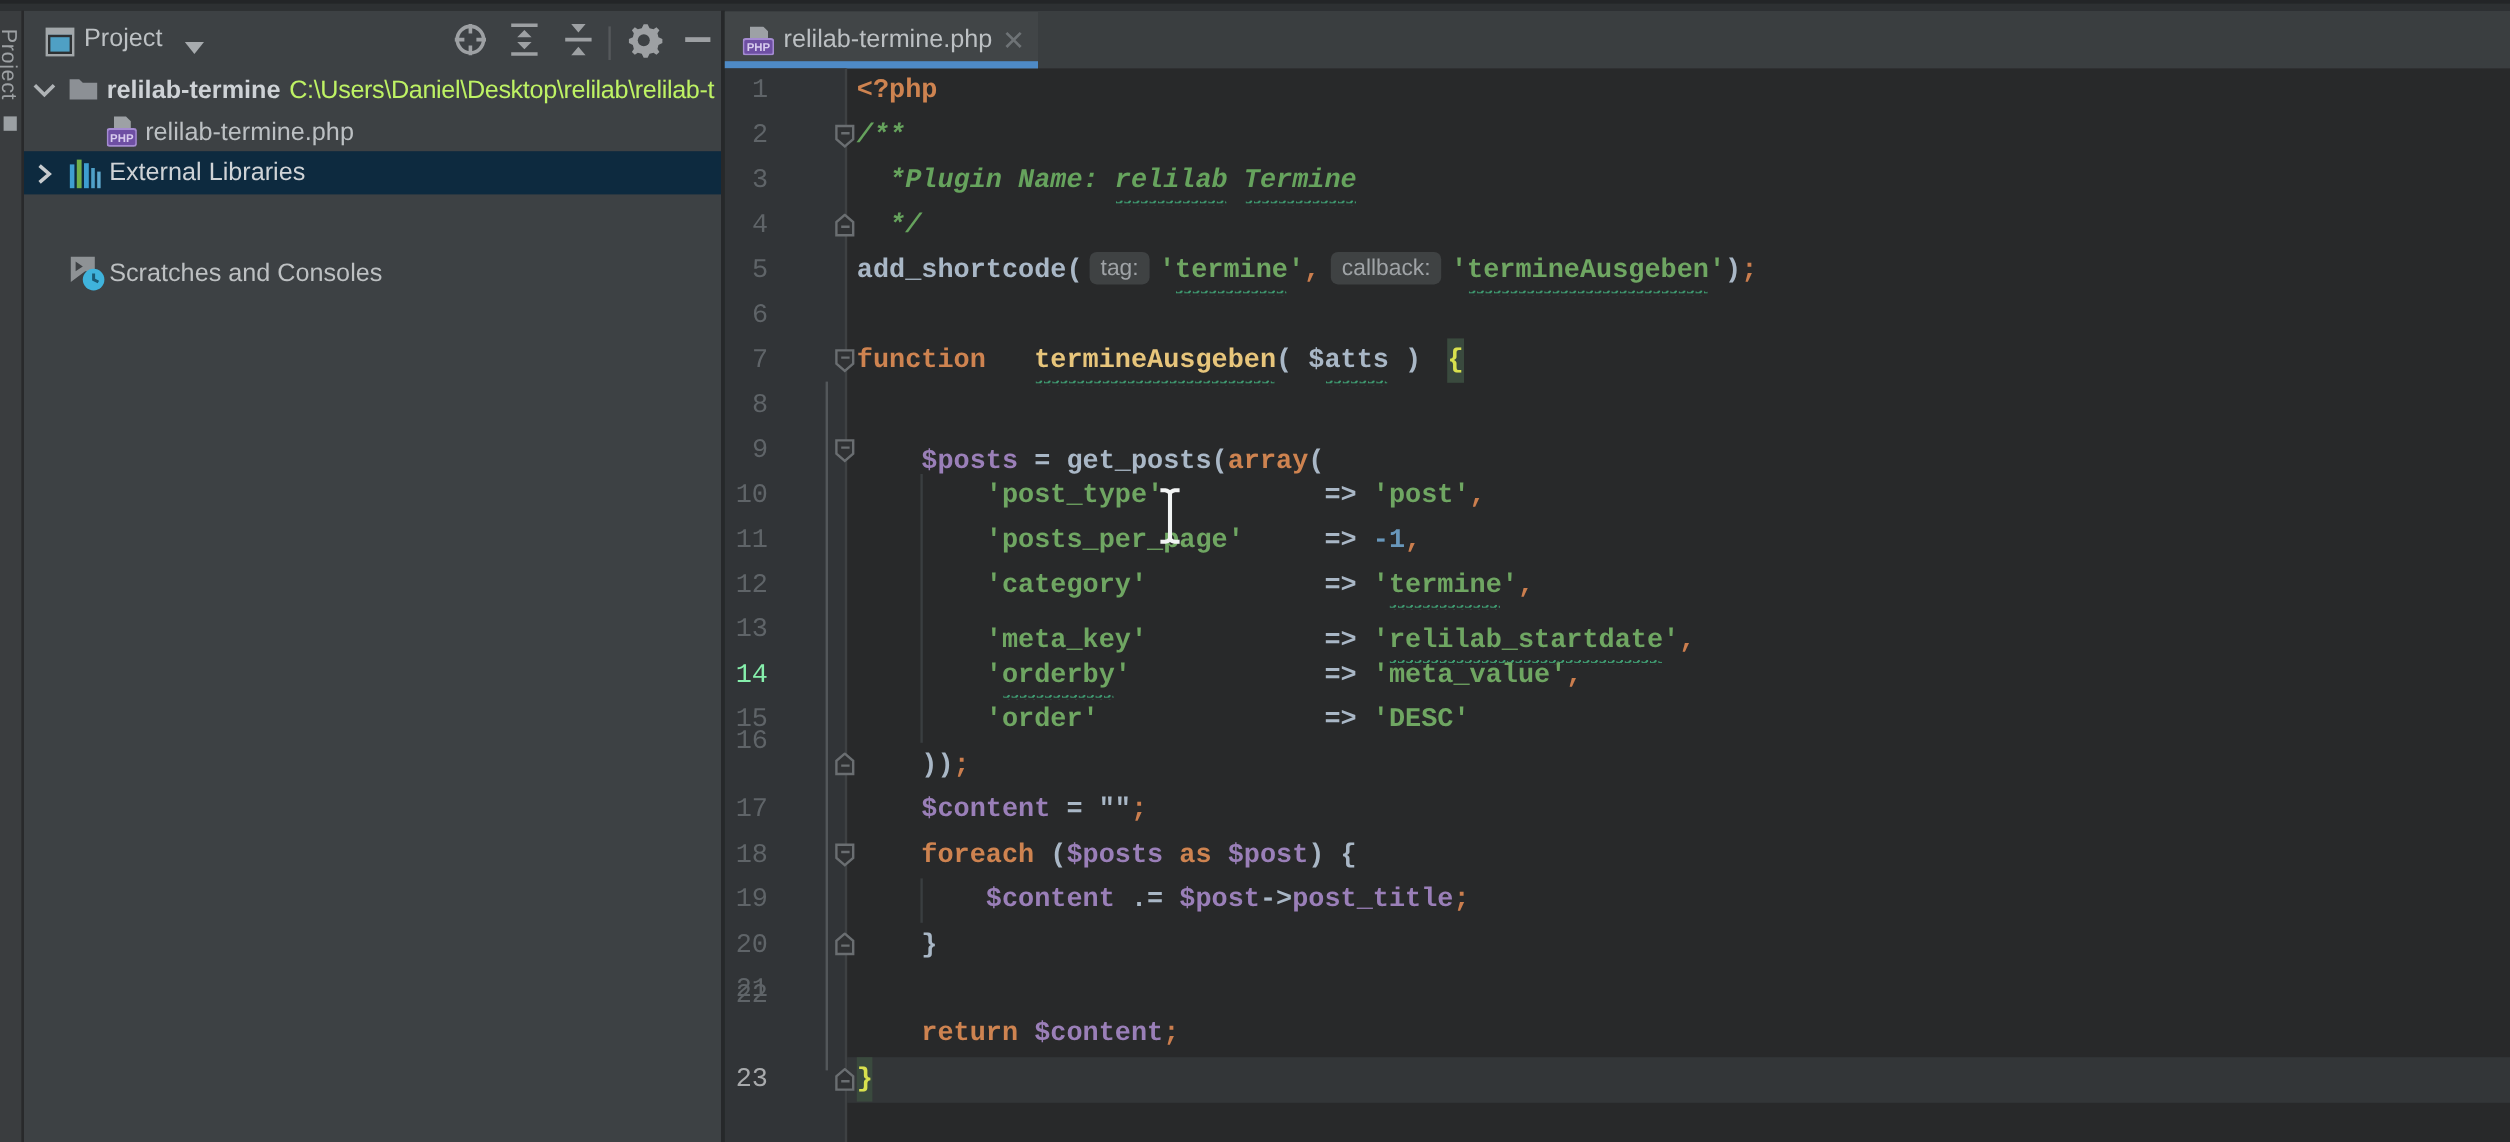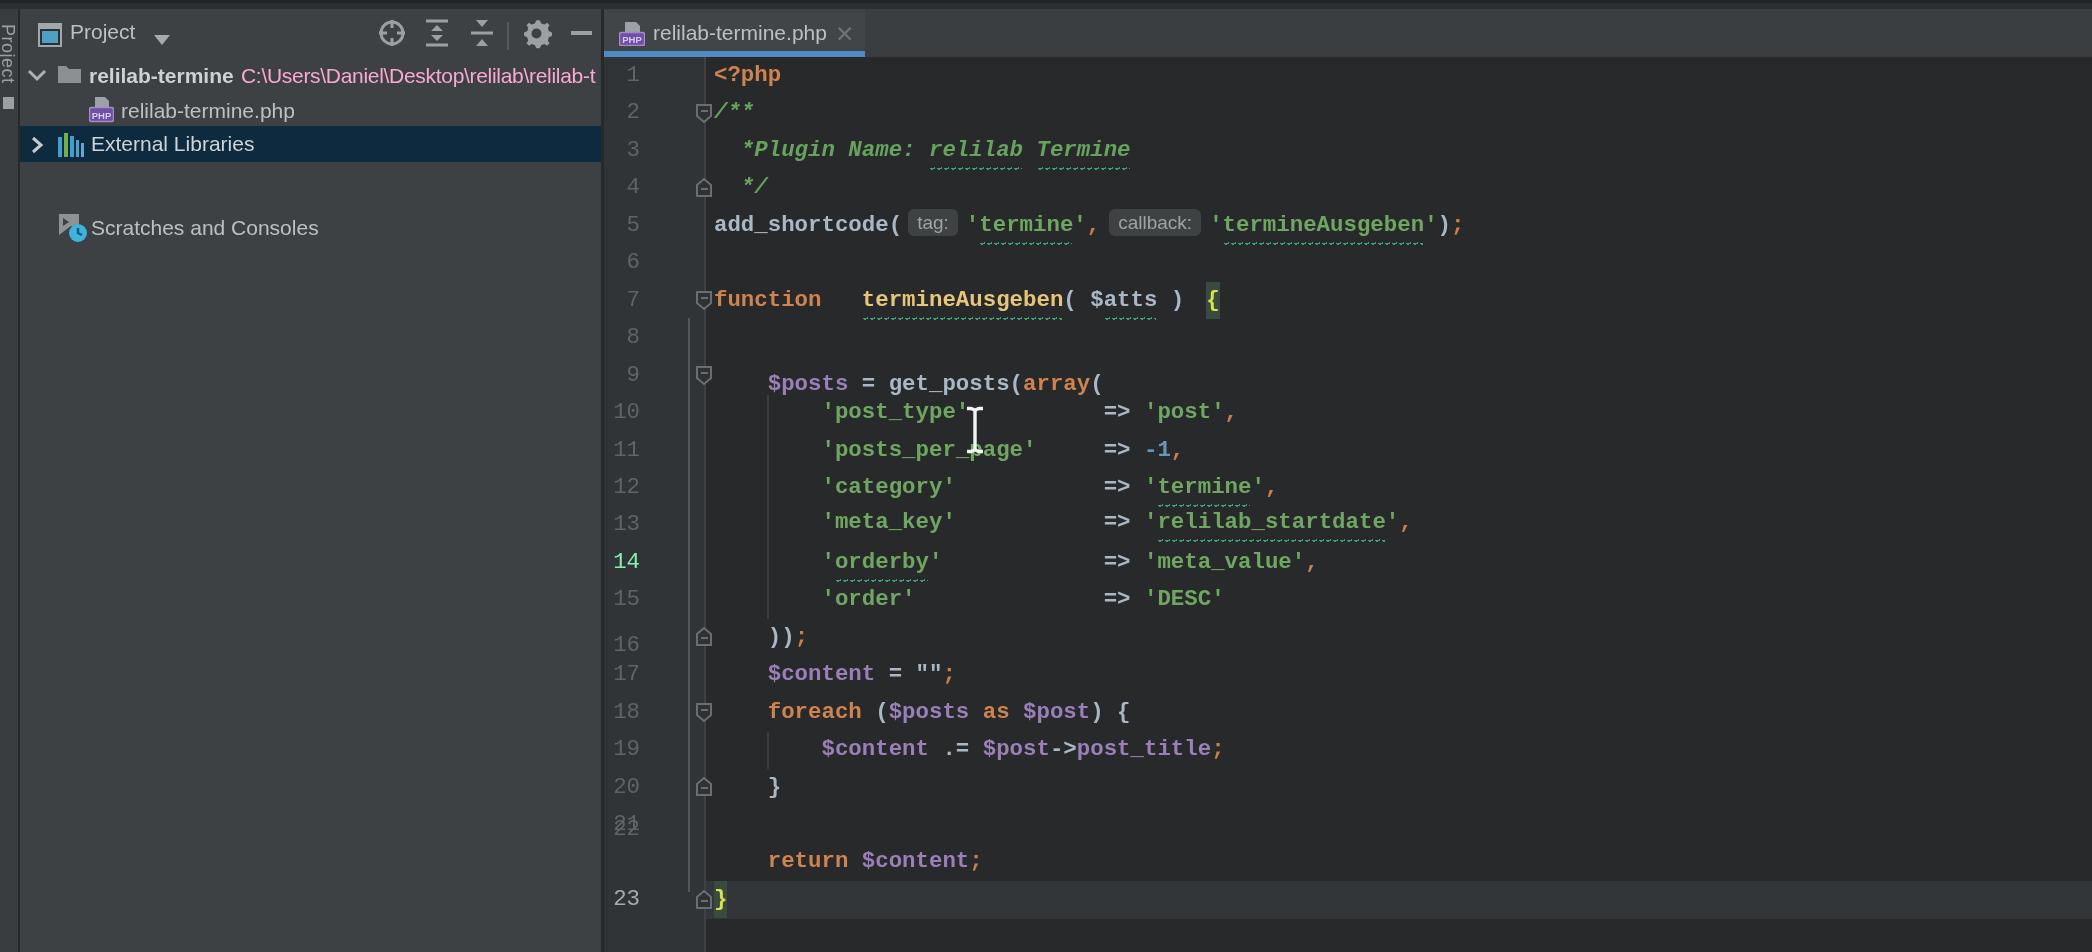--- a/index.html
+++ b/index.html
@@ -91,21 +91,21 @@
   </div>
 
   <div class="row" style="top:49px;padding-left:31px;">
     <svg class="abs" style="left:6px;top:8px" width="22" height="18" viewBox="0 0 22 18">
         <path d="M3 5 L11 13 L19 5" stroke="#AFB3B6" stroke-width="3" fill="none"></path>
       </svg>
     <svg class="abs" style="left:37px;top:4px" width="25" height="22" viewBox="0 0 25 22">
         <path d="M1 4 h8 l3 3 h12 v14 h-23 z" fill="#8C9095"></path>
       </svg>
     <span class="rtext" style="left:69px;font-weight:bold;color:#CED2D6;">relilab-termine</span>
-    <span class="rtext" style="left:221px;color:#f9a8d4;letter-spacing:-0.3px;">C:\Users\Daniel\Desktop\relilab\relilab-t</span>
+    <span class="rtext" style="left:221px;color:#bef264;letter-spacing:-0.3px;">C:\Users\Daniel\Desktop\relilab\relilab-t</span>
   </div>
   <div class="row" style="top:84px;">
     <svg class="abs" style="left:69px;top:3px" width="25" height="29" viewBox="0 0 25 29">
       <path d="M6 1 h10 l4 4 v7 h-14 z" fill="#9DA1A5"></path>
       <rect x="0.5" y="11.5" width="24" height="14" rx="2" fill="#6E4FA3" stroke="#A48BD1" stroke-width="1.5"></rect>
       <text x="12.5" y="22.5" font-size="9.5" font-family="Liberation Sans" font-weight="bold" fill="#D8CCEE" text-anchor="middle">PHP</text>
     </svg>
     <span class="rtext" style="left:101px;color:#BCC0C3;">relilab-termine.php</span>
   </div>
   <div class="row" style="top:117px;height:36px;background:#0D2A3F;width:581px;">
@@ -160,41 +160,41 @@
     <div style="top:187.25px;color:#5F6468">6</div>
     <div style="top:224.70000000000002px;color:#5F6468">7</div>
     <div style="top:262.15000000000003px;color:#5F6468">8</div>
     <div style="top:299.6px;color:#5F6468">9</div>
     <div style="top:337.05px;color:#5F6468">10</div>
     <div style="top:374.5px;color:#5F6468">11</div>
     <div style="top:411.95000000000005px;color:#5F6468">12</div>
     <div style="top:449.40000000000003px;color:#5F6468">13</div>
     <div style="top:486.85px;color:#86efac">14</div>
     <div style="top:524.3000000000001px;color:#5F6468">15</div>
-    <div style="top:570px;color:#5F6468">16</div>
+    <div style="top:542px;color:#5F6468">16</div>
     <div style="top:599.2px;color:#5F6468">17</div>
     <div style="top:636.6500000000001px;color:#5F6468">18</div>
     <div style="top:674.1px;color:#5F6468">19</div>
     <div style="top:711.5500000000001px;color:#5F6468">20</div>
     <div style="top:749px;color:#5F6468">21</div>
     <div style="top:754px;color:#5F6468">22</div>
     <div style="top:823.9000000000001px;color:#A8AAAC">23</div>
   </div>
 <div class="abs" id="code">
     <div class="ln mono" style="top:0px"><span class="php">&lt;?php</span></div>
     <div class="ln mono" style="top:37.45px"><span class="cmt">/**</span></div>
     <div class="ln mono" style="top:74.9px"><span class="cmt">  *Plugin Name: <span class="wv">relilab</span> <span class="wv">Termine</span></span></div>
     <div class="ln mono" style="top:112.35000000000001px"><span class="cmt">  */</span></div>
     <div class="ln mono" style="top:149.8px"><span class="def">add_shortcode(</span><span class="chip" style="margin-left:6px">tag:</span><span class="str" style="margin-left:8px">'<span class="wv">termine</span>'</span><span class="pun">,</span><span class="chip" style="margin-left:9px">callback:</span><span class="str" style="margin-left:8px">'<span class="wv">termineAusgeben</span>'</span><span class="def">)</span><span class="pun">;</span></div>
     <div class="ln mono" style="top:224.70000000000002px"><span class="kw">function</span><span class="fn" style="margin-left:40.3px"><span class="wv">termineAusgeben</span></span><span class="def">( </span><span class="def"><span>$</span><span class="wv">atts</span></span><span class="def"> )</span><span class="bbox" style="margin-left:22px">{</span></div>
     <div class="ln mono" style="top:309px"><span class="def">    <span class="vr">$posts</span> = get_posts(<span class="kw">array</span>(</span></div>
     <div class="ln mono" style="top:337.05px"><span class="str">        'post_type'          </span><span class="def">=&gt; </span><span class="str">'post'</span><span class="pun">,</span></div>
     <div class="ln mono" style="top:374.5px"><span class="str">        'posts_per_page'     </span><span class="def">=&gt; </span><span class="num">-1</span><span class="pun">,</span></div>
     <div class="ln mono" style="top:411.95000000000005px"><span class="str">        'category'           </span><span class="def">=&gt; </span><span class="str">'<span class="wv">termine</span>'</span><span class="pun">,</span></div>
-    <div class="ln mono" style="top:447px"><span class="str">        'meta_key'           </span><span class="def">=&gt; </span><span class="str">'<span class="wv">relilab_startdate</span>'</span><span class="pun">,</span></div>
+    <div class="ln mono" style="top:458px"><span class="str">        'meta_key'           </span><span class="def">=&gt; </span><span class="str">'<span class="wv">relilab_startdate</span>'</span><span class="pun">,</span></div>
     <div class="ln mono" style="top:486.85px"><span class="str">        '<span class="wv">orderby</span>'            </span><span class="def">=&gt; </span><span class="str">'meta_value'</span><span class="pun">,</span></div>
     <div class="ln mono" style="top:524.3000000000001px"><span class="str">        'order'              </span><span class="def">=&gt; </span><span class="str">'DESC'</span></div>
     <div class="ln mono" style="top:561.75px"><span class="def">    ))</span><span class="pun">;</span></div>
     <div class="ln mono" style="top:599.2px"><span class="def">    <span class="vr">$content</span> = ""</span><span class="pun">;</span></div>
     <div class="ln mono" style="top:636.6500000000001px"><span class="def">    <span class="kw">foreach</span> (<span class="vr">$posts</span> <span class="kw">as</span> <span class="vr">$post</span>) {</span></div>
     <div class="ln mono" style="top:674.1px"><span class="def">        <span class="vr">$content</span> .= <span class="vr">$post</span>-&gt;<span class="vr">post_title</span></span><span class="pun">;</span></div>
     <div class="ln mono" style="top:711.5500000000001px"><span class="def">    }</span></div>
     <div class="ln mono" style="top:786.45px"><span class="def">    <span class="kw">return</span> <span class="vr">$content</span></span><span class="pun">;</span></div>
     <div class="ln mono" style="top:823.9000000000001px"><span class="bbox">}</span></div>
   </div>

